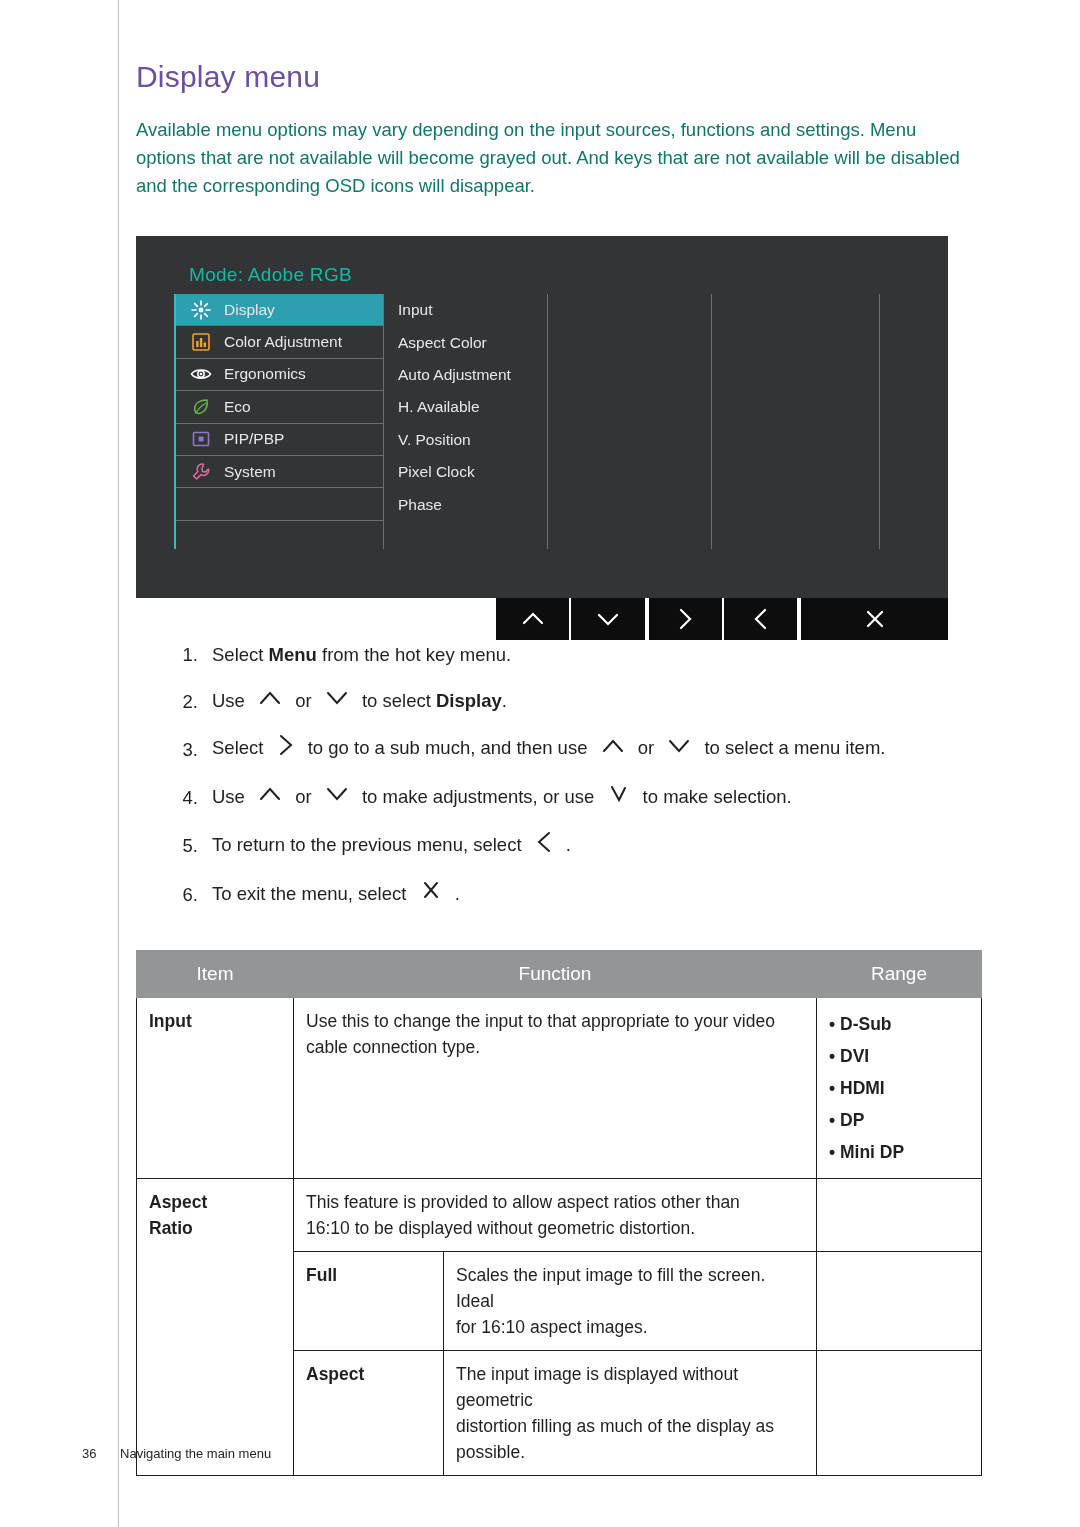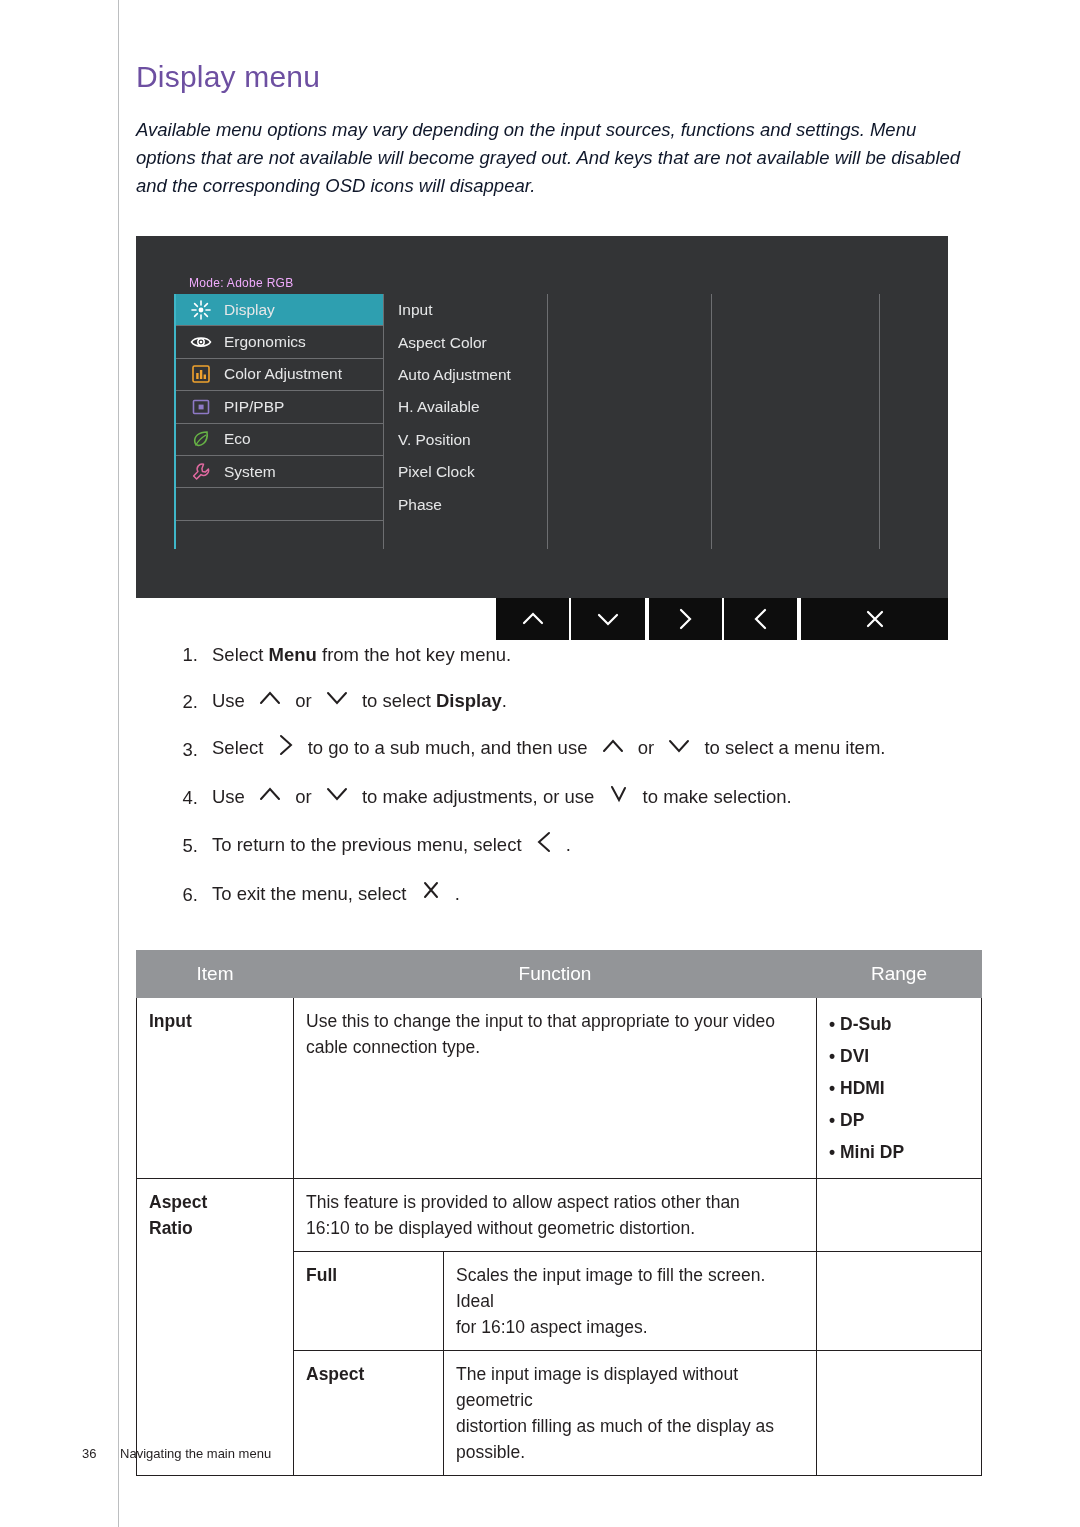--- a/index.html
+++ b/index.html
@@ -41,43 +41,42 @@
     font-weight: normal;
     color: #6d4fa1;
     margin: 0;
     padding-top: 60px;
     letter-spacing: 0.2px;
   }
   p.intro {
     font-size: 18.5px;
     line-height: 28px;
     margin: 22px 0 0 0;
-    color: #0f172a;
+    color: #0f766e;
     width: 845px;
-    font-style: italic;
   }
 
   
   .osd-wrap {
     position: relative;
     margin-top: 36px;
     width: 812px;
   }
   .osd {
     position: relative;
     width: 812px;
     height: 362px;
     background: #333436;
   }
   .osd-mode {
     position: absolute;
     left: 53px;
-    top: 40px;
-    color: #f0abfc;
-    font-size: 12px;
+    top: 28px;
+    color: #14b8a6;
+    font-size: 19px;
     letter-spacing: 0.3px;
   }
   .osd-body {
     position: absolute;
     left: 38px;
     top: 58px;
     width: 738px;
     height: 255px;
     display: flex;
   }
@@ -262,59 +261,59 @@
                     <line x1="7.4" y1="14.6" x2="4.6" y2="17.4"></line>
                   </g>
                   <circle cx="11" cy="11" r="2.4" fill="#ffffff"></circle>
                 </svg>
               </span>
               <span>Display</span>
             </div>
 
             <div class="osd-item">
               <span class="osd-ico">
-                <svg width="24" height="22" viewBox="0 0 24 22">
-                  <path d="M2.5 11 C6 5.5, 18 5.5, 21.5 11 C18 16.5, 6 16.5, 2.5 11 Z" fill="none" stroke="#ffffff" stroke-width="1.5"></path>
-                  <circle cx="12" cy="11" r="3.2" fill="none" stroke="#ffffff" stroke-width="1.5"></circle>
-                  <circle cx="12" cy="11" r="1.3" fill="#ffffff"></circle>
-                </svg>
-              </span>
-              <span>Ergonomics</span>
-            </div>
-
-            <div class="osd-item">
-              <span class="osd-ico">
                 <svg width="22" height="22" viewBox="0 0 22 22">
                   <rect x="3" y="3" width="16" height="16" rx="1.5" fill="none" stroke="#f0a22e" stroke-width="1.6"></rect>
                   <rect x="6.2" y="10" width="2.4" height="6" fill="#f0a22e"></rect>
                   <rect x="9.9" y="7" width="2.4" height="9" fill="#f0a22e"></rect>
                   <rect x="13.6" y="11.5" width="2.4" height="4.5" fill="#f0a22e"></rect>
                 </svg>
               </span>
               <span>Color Adjustment</span>
             </div>
 
             <div class="osd-item">
               <span class="osd-ico">
-                <svg width="22" height="22" viewBox="0 0 22 22">
-                  <rect x="3.5" y="4.5" width="15" height="13" rx="1" fill="none" stroke="#8e79c6" stroke-width="1.6"></rect>
-                  <rect x="8.6" y="8.6" width="5" height="4.8" fill="#8e79c6"></rect>
+                <svg width="24" height="22" viewBox="0 0 24 22">
+                  <path d="M2.5 11 C6 5.5, 18 5.5, 21.5 11 C18 16.5, 6 16.5, 2.5 11 Z" fill="none" stroke="#ffffff" stroke-width="1.5"></path>
+                  <circle cx="12" cy="11" r="3.2" fill="none" stroke="#ffffff" stroke-width="1.5"></circle>
+                  <circle cx="12" cy="11" r="1.3" fill="#ffffff"></circle>
                 </svg>
               </span>
-              <span>PIP/PBP</span>
+              <span>Ergonomics</span>
             </div>
 
             <div class="osd-item">
               <span class="osd-ico">
                 <svg width="22" height="22" viewBox="0 0 22 22">
                   <path d="M17 4 C9 4, 4 8, 4.8 14 C5.4 18, 10 18.5, 13.5 15.5 C17 12.5, 17.6 8, 17 4 Z" fill="none" stroke="#67b346" stroke-width="1.6"></path>
                   <path d="M5.5 17.5 C8.5 12.5, 12.5 9, 16 7" fill="none" stroke="#67b346" stroke-width="1.4"></path>
                 </svg>
               </span>
               <span>Eco</span>
+            </div>
+
+            <div class="osd-item">
+              <span class="osd-ico">
+                <svg width="22" height="22" viewBox="0 0 22 22">
+                  <rect x="3.5" y="4.5" width="15" height="13" rx="1" fill="none" stroke="#8e79c6" stroke-width="1.6"></rect>
+                  <rect x="8.6" y="8.6" width="5" height="4.8" fill="#8e79c6"></rect>
+                </svg>
+              </span>
+              <span>PIP/PBP</span>
             </div>
 
             <div class="osd-item">
               <span class="osd-ico">
                 <svg width="22" height="22" viewBox="0 0 22 22">
                   <path d="M13.5 3.2 a5 5 0 0 0 -5.6 7.4 L3.6 15 l3 3 4.4-4.4 a5 5 0 0 0 7.4-5.6 l-3.1 3.1 -2.8-.6 -.6-2.8 Z" fill="none" stroke="#e06aa0" stroke-width="1.5" stroke-linejoin="round"></path>
                 </svg>
               </span>
               <span>System</span>
             </div>

